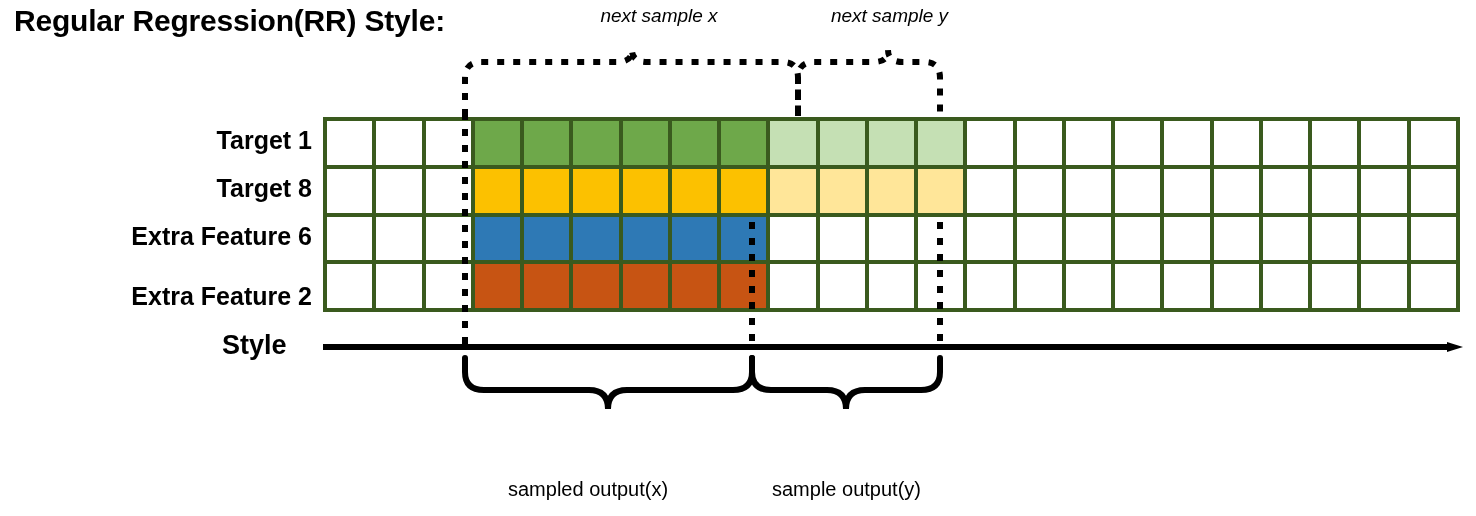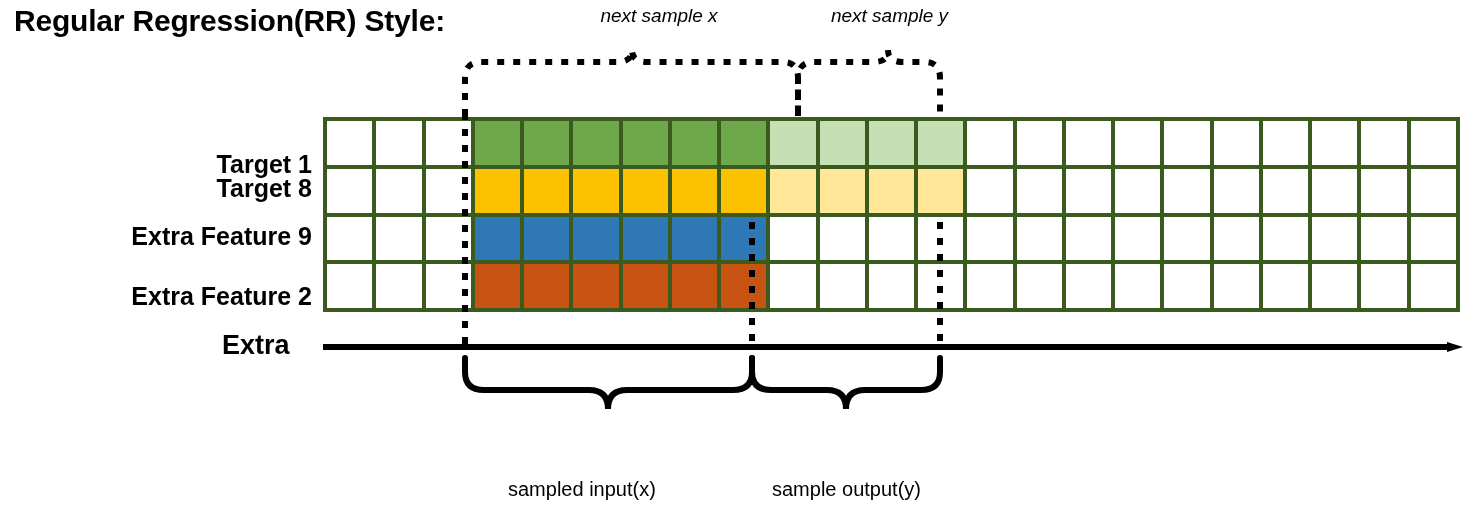--- a/index.html
+++ b/index.html
@@ -24,21 +24,21 @@
   }
   #label-next-sample-x{left:589px;top:5px;width:140px;}
   #label-next-sample-y{left:817px;top:5px;width:145px;}
 
   
   .row-label{
     position:absolute;right:1164px;width:300px;
     text-align:right;font-size:25px;font-weight:bold;
     white-space:nowrap;line-height:1;
   }
-  #row-label-0{top:128px;margin-top:24px;}
+  #row-label-0{top:128px;}
   #row-label-1{top:176px;}
   #row-label-2{top:224px;}
   #row-label-3{top:284px;}
 
   
   #grid{
     position:absolute;left:323px;top:117px;
     width:1137px;height:195px;
     background:#3A5A1E;
     display:grid;
@@ -74,21 +74,21 @@
 
 <div class="stage">
 
   <div id="page-title">Regular Regression(RR) Style:</div>
 
   <div class="sample-label" id="label-next-sample-x">next sample x</div>
   <div class="sample-label" id="label-next-sample-y">next sample y</div>
 
   <div class="row-label" id="row-label-0">Target 1</div>
   <div class="row-label" id="row-label-1">Target 8</div>
-  <div class="row-label" id="row-label-2">Extra Feature 9</div>
+  <div class="row-label" id="row-label-2">Extra Feature 6</div>
   <div class="row-label" id="row-label-3">Extra Feature 2</div>
 
   <div id="grid" style="background: rgb(58, 90, 30); grid-template-columns: repeat(23, 1fr); grid-template-rows: repeat(4, 1fr);">
       <div class="cell" style="background: rgb(255, 255, 255);"></div>
       <div class="cell" style="background: rgb(255, 255, 255);"></div>
       <div class="cell" style="background: rgb(255, 255, 255);"></div>
       <div class="cell" style="background: rgb(110, 168, 74);"></div>
       <div class="cell" style="background: rgb(110, 168, 74);"></div>
       <div class="cell" style="background: rgb(110, 168, 74);"></div>
       <div class="cell" style="background: rgb(110, 168, 74);"></div>
@@ -172,21 +172,21 @@
       <div class="cell" style="background: rgb(255, 255, 255);"></div>
       <div class="cell" style="background: rgb(255, 255, 255);"></div>
       <div class="cell" style="background: rgb(255, 255, 255);"></div>
       <div class="cell" style="background: rgb(255, 255, 255);"></div>
       <div class="cell" style="background: rgb(255, 255, 255);"></div>
       <div class="cell" style="background: rgb(255, 255, 255);"></div>
       <div class="cell" style="background: rgb(255, 255, 255);"></div>
       <div class="cell" style="background: rgb(255, 255, 255);"></div>
     </div>
 
-  <div id="time-label">Extra</div>
+  <div id="time-label">Style</div>
 
   <svg id="time-axis" viewBox="0 0 1140 10" width="1140" height="10">
     <line x1="0" y1="5" x2="1126" y2="5" stroke="#000" stroke-width="6"></line>
     <polygon points="1124,0 1140,5 1124,10" fill="#000"></polygon>
   </svg>
 
   <svg class="overlay" viewBox="0 0 1476 516" width="1476" height="516">
 
     <g stroke="#000" stroke-width="6" stroke-linecap="butt" stroke-dasharray="7 9" fill="none">
       <path d="M465,113 L465,345"></path>
@@ -237,21 +237,21 @@
                L827,390
                Q846,390 846,409
                Q846,390 865,390
                L921,390
                Q940,390 940,372
                L940,358"></path>
     </g>
   </svg>
 
   <div class="caption" id="caption-input">
-    <div>sampled input(x)</div>
+    <div>sampled output(x)</div>
     
     
   </div>
 
   <div class="caption" id="caption-output">
     <div>sample output(y)</div>
     
     
   </div>
 

